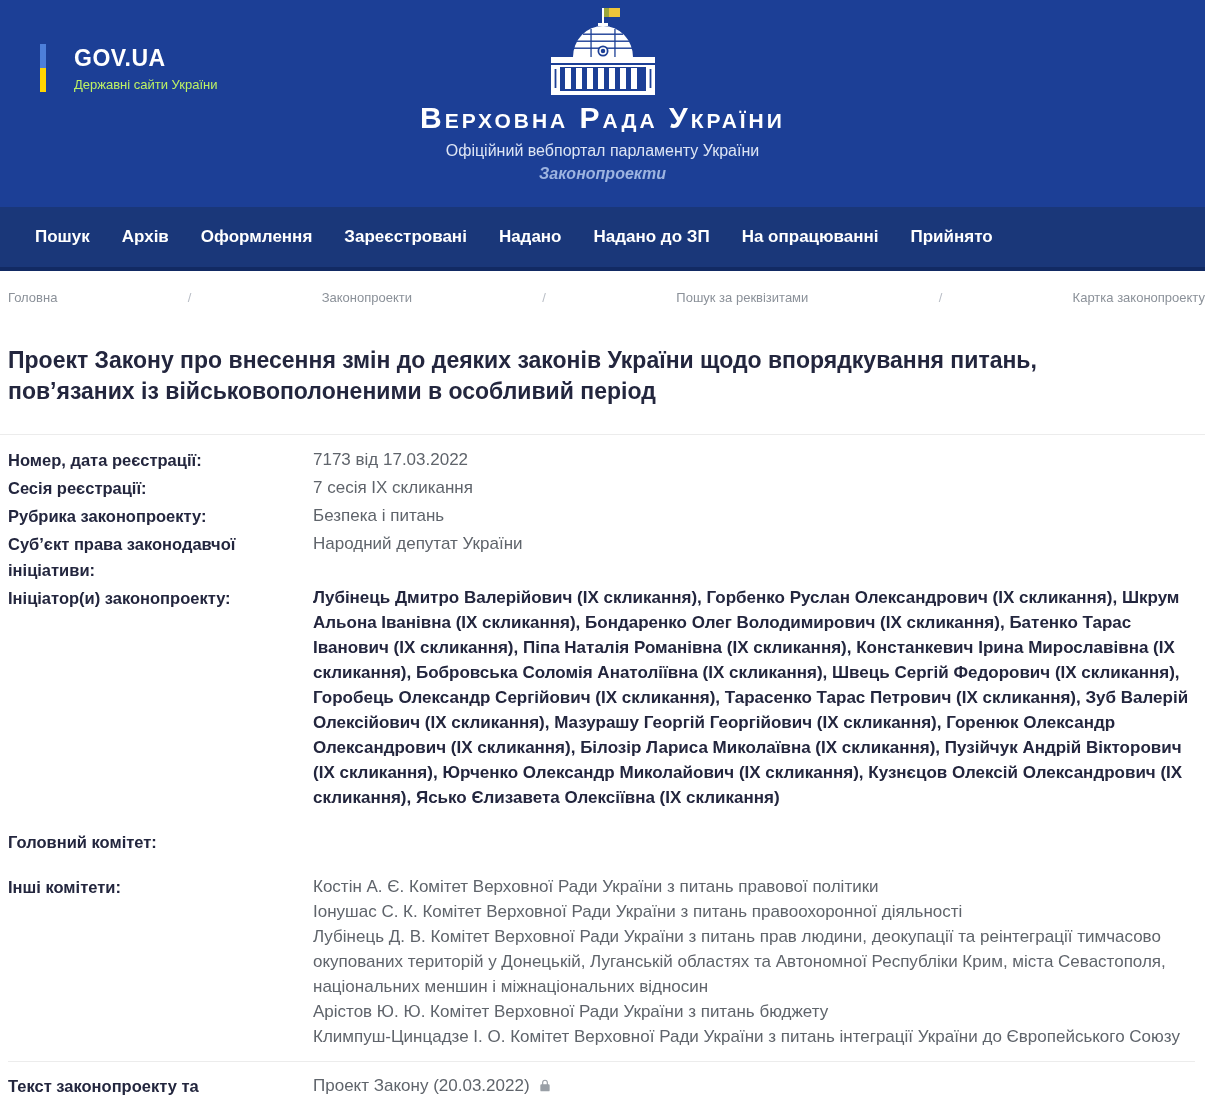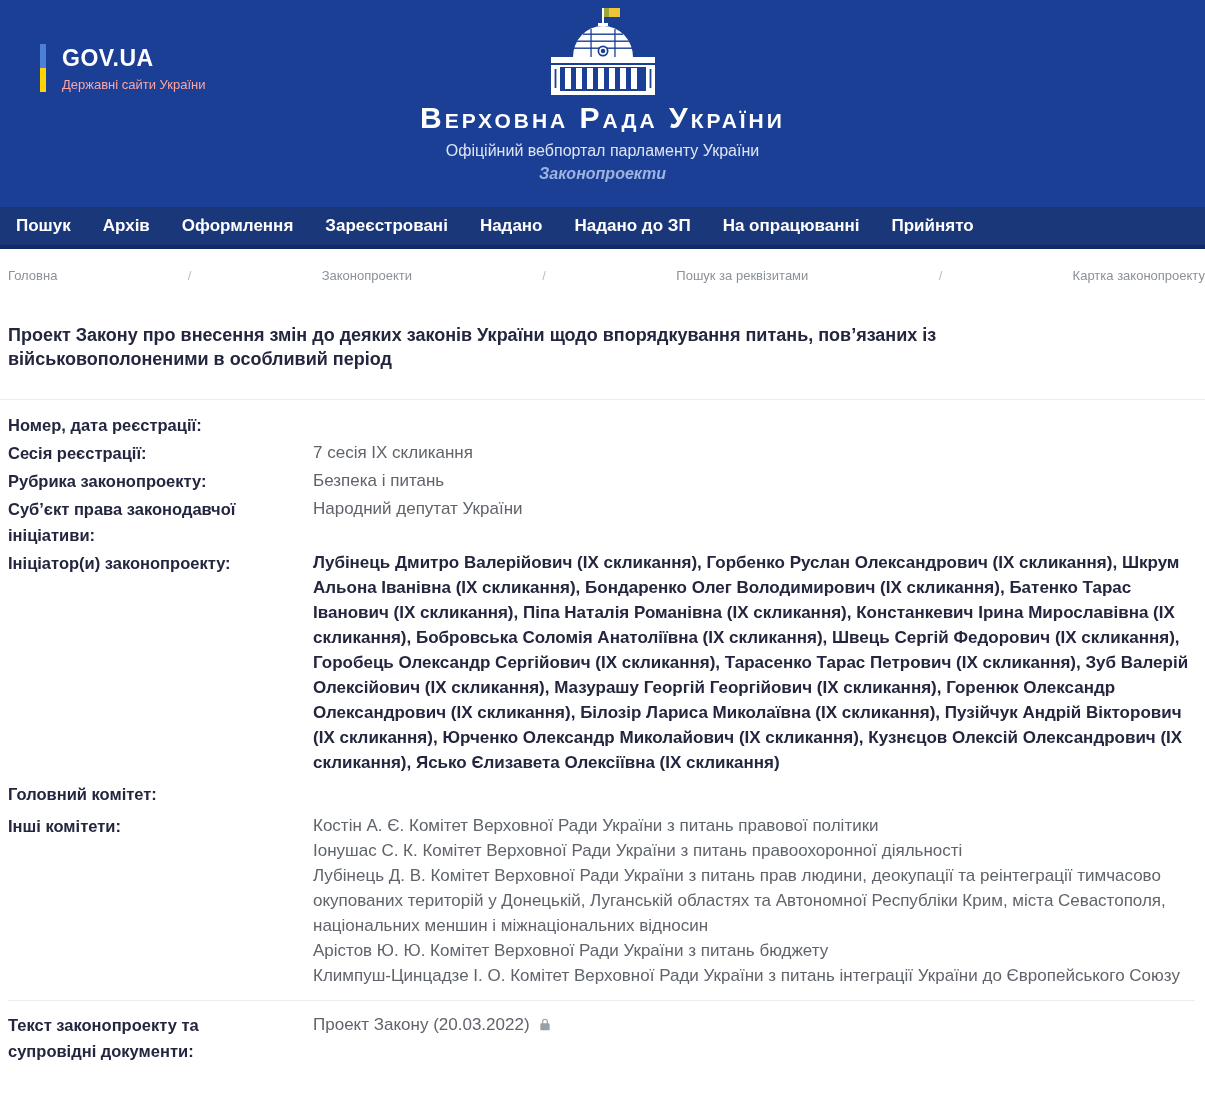--- a/index.html
+++ b/index.html
@@ -10,53 +10,53 @@
     --val:#5f646b;
     --crumb:#8b9199;
     --hair:#ececec;
   }
   *{box-sizing:border-box;}
   body{margin:0;background:#fff;font-family:"Liberation Sans",sans-serif;color:var(--val);}
   .page{width:1205px;min-height:1096px;margin:0 auto;background:#fff;}
 
   
   .banner{position:relative;height:207px;background:var(--banner-blue);}
-  .govua{position:absolute;left:40px;top:44px;display:flex;align-items:stretch;gap:16px;cursor:pointer;}
+  .govua{position:absolute;left:40px;top:44px;display:flex;align-items:stretch;gap:28px;cursor:pointer;}
   .govua-bar{width:6px;display:flex;flex-direction:column;}
   .govua-bar .bar-blue{flex:1;background:#4d7fd9;}
   .govua-bar .bar-yellow{flex:1;background:#ffd500;}
   .govua-title{font-size:23px;font-weight:bold;color:#fff;letter-spacing:.5px;line-height:1.1;margin-top:2px;}
-  .govua-sub{font-size:13px;color:#fca5a5;margin-top:6px;}
+  .govua-sub{font-size:13px;color:#bef264;margin-top:6px;}
   .brand{position:absolute;left:0;right:0;top:0;display:flex;flex-direction:column;align-items:center;text-align:center;justify-content:flex-end;}
   .brand-icon{margin-top:5px;height:92px;}
   .brand-title{margin-top:6px;font-size:30px;font-weight:bold;color:#fff;font-variant:small-caps;letter-spacing:3px;line-height:1;}
   .brand-sub{margin-top:9px;font-size:16px;color:#dde5f4;}
   .brand-section{margin-top:5px;font-size:16px;font-weight:bold;font-style:italic;color:#9db4e0;cursor:pointer;}
 
   
-  .topnav{height:42px;background:var(--nav-blue);border-bottom:4px solid var(--nav-edge);
-          display:flex;align-items:center;}
+  .topnav{height:64px;background:var(--nav-blue);border-bottom:4px solid var(--nav-edge);
+          display:flex;align-items:center;padding-left:19px;}
   .topnav a{color:#fff;font-size:17px;font-weight:bold;text-decoration:none;padding:0 16px;white-space:nowrap;cursor:pointer;}
 
   
   .breadcrumb{padding:19px 0 0 8px;font-size:13px;color:var(--crumb);display:flex;align-items:center;gap:10px;justify-content:space-between;}
   .breadcrumb .crumb{cursor:pointer;}
   .breadcrumb .sep{color:#b9bec6;}
 
   
-  .title{margin:40px 0 0;padding-left:8px;max-width:1085px;font-size:18px;line-height:1.35;
+  .title{margin:40px 0 0;padding-left:8px;max-width:1085px;font-size:23px;line-height:1.35;
          font-weight:bold;color:var(--ink);}
 
   
   .details{margin-top:27px;border-top:1px solid var(--hair);padding:11px 10px 8px 8px;font-size:17px;}
   .row{display:grid;grid-template-columns:305px 1fr;padding:1px 0;}
   .row .label{font-weight:bold;color:var(--ink);font-size:16.5px;line-height:26px;padding-right:22px;}
   .row .value{color:var(--val);line-height:26px;}
   .row-initiators .value{font-weight:bold;color:var(--ink);line-height:25px;}
-  .row-gap{margin-top:4px;}
+  .row-gap{margin-top:17px;}
   .committee-item{line-height:25px;}
   .row-docs{border-top:1px solid var(--hair);margin-top:11px;padding-top:11px;}
   .doc-line{line-height:25.5px;cursor:pointer;}
   .lock{display:inline-block;margin-left:8px;vertical-align:-2px;}
 </style>
 </head>
 <body>
 
 <div class="page">
 
@@ -129,20 +129,21 @@
     <span class="sep">/</span>
     <span class="crumb">Картка законопроекту</span>
   </div>
 
   <h1 class="title">Проект Закону про внесення змін до деяких законів України щодо впорядкування питань, пов’язаних із військовополоненими в особливий період</h1>
 
   <div class="details">
 
     <div class="row">
       <div class="label">Номер, дата реєстрації:</div>
+      <div class="value">7173 від 17.03.2022</div>
     </div>
 
     <div class="row">
       <div class="label">Сесія реєстрації:</div>
       <div class="value">7 сесія IX скликання</div>
     </div>
 
     <div class="row">
       <div class="label">Рубрика законопроекту:</div>
       <div class="value">Безпека і питань</div>

